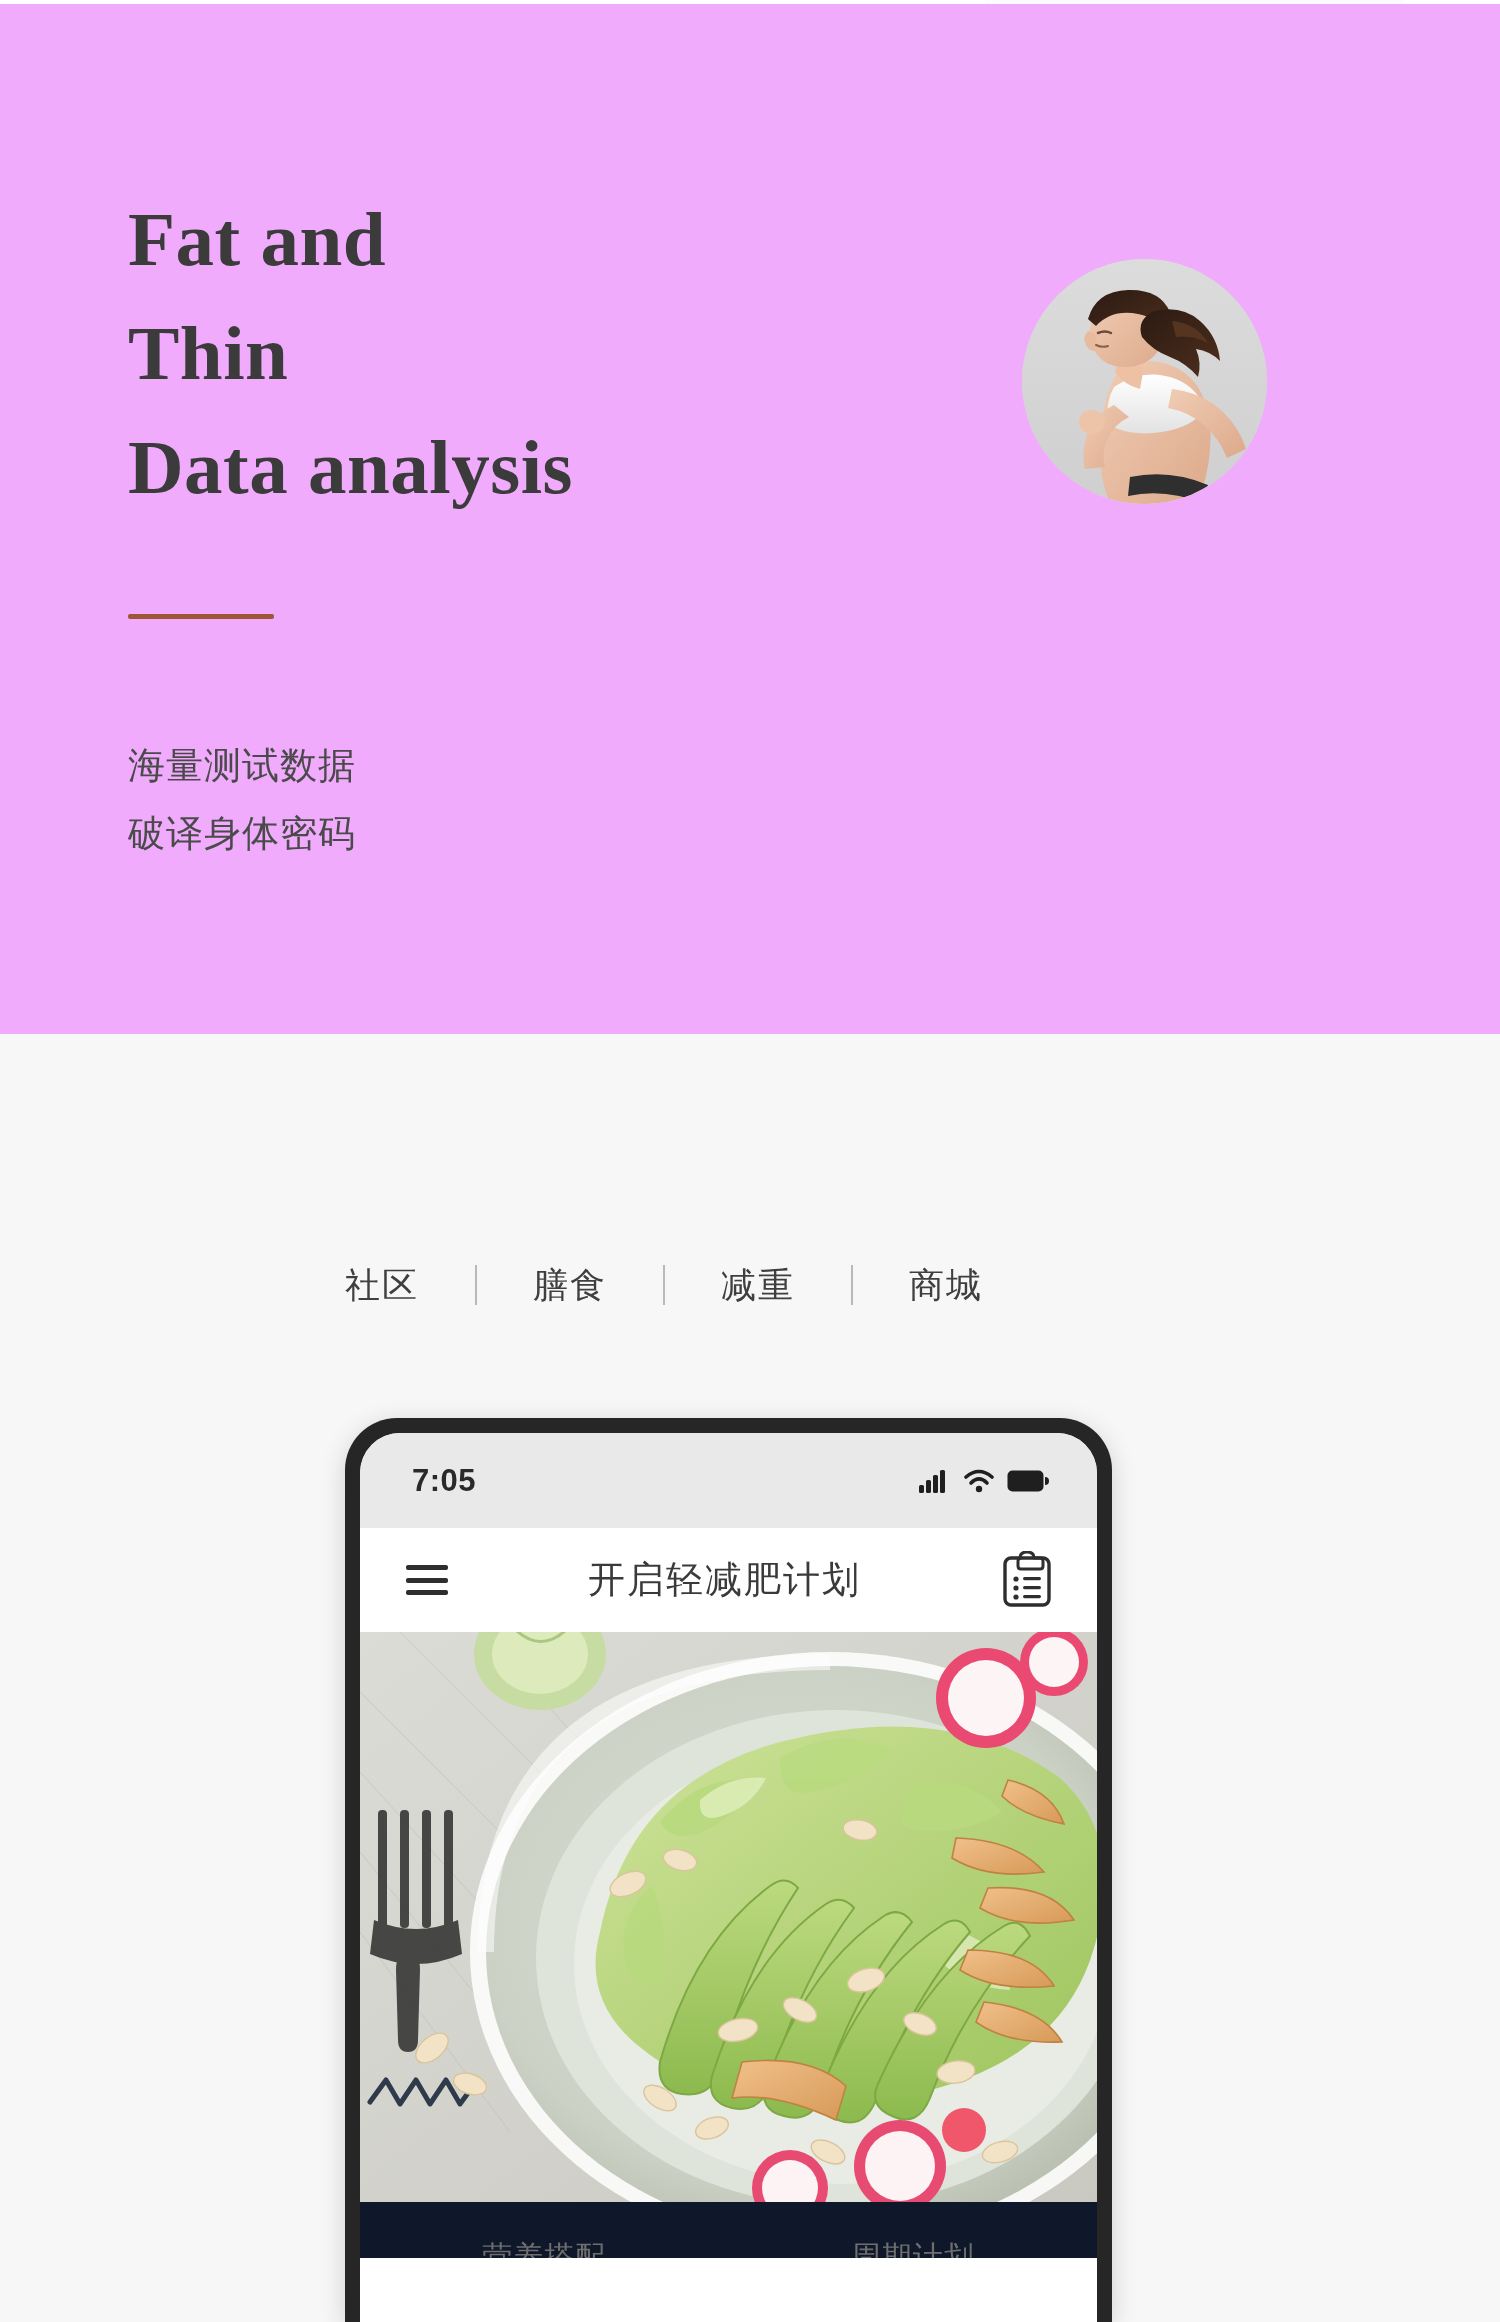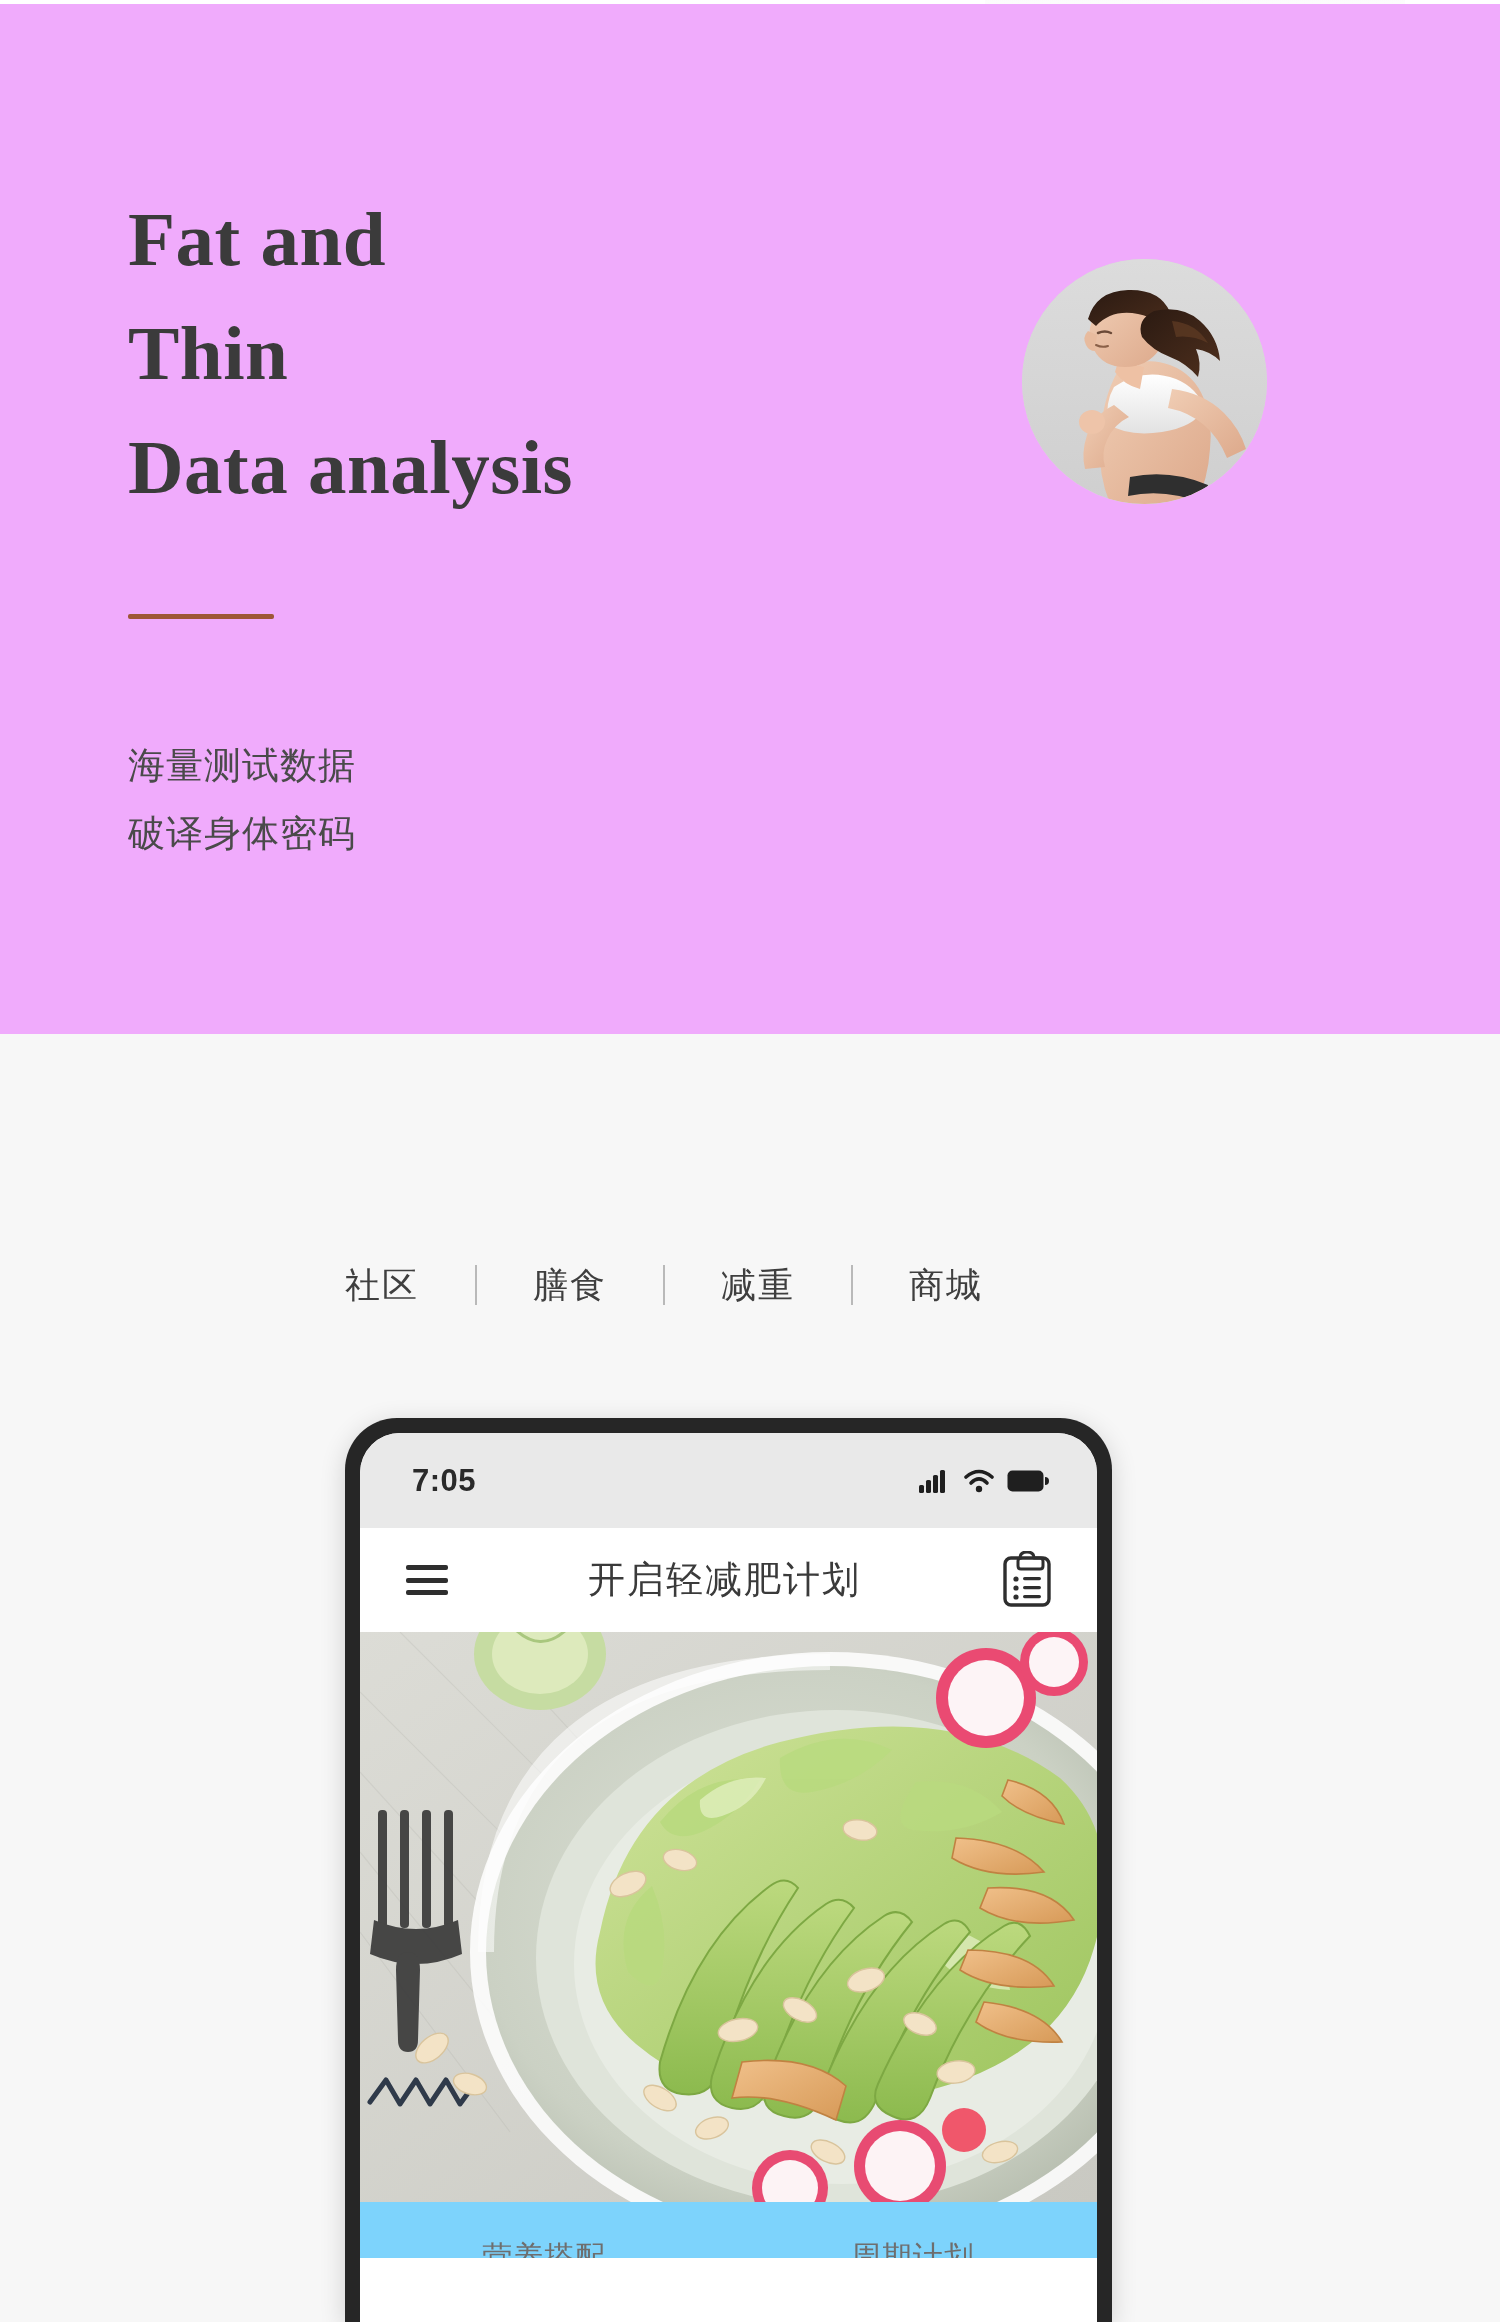--- a/index.html
+++ b/index.html
@@ -105,21 +105,21 @@
   .hamburger { width:42px; height:30px; display:flex; flex-direction:column; justify-content:space-between; }
   .hamburger span { display:block; height:5px; background:#2e2e2e; border-radius:2px; }
   .appbar-title { font-size:37px; font-weight:500; color:#3a3a3a; letter-spacing:2px; }
 
   
   .salad { position:relative; width:100%; height:570px; overflow:hidden; background:#cfcfc7; }
   .salad svg { display:block; width:100%; height:100%; }
 
   
   .below-photo {
-    position:relative; height:56px; background:#7dd3fc;
+    position:relative; height:56px; background:#0f172a;
     display:flex; justify-content:space-around; align-items:flex-start;
     padding-top:38px; overflow:hidden;
   }
   .below-item { font-size:30px; color:#6e6e6e; letter-spacing:1px; line-height:34px; }
 </style>
 </head>
 <body>
 
 <div class="page">
 

